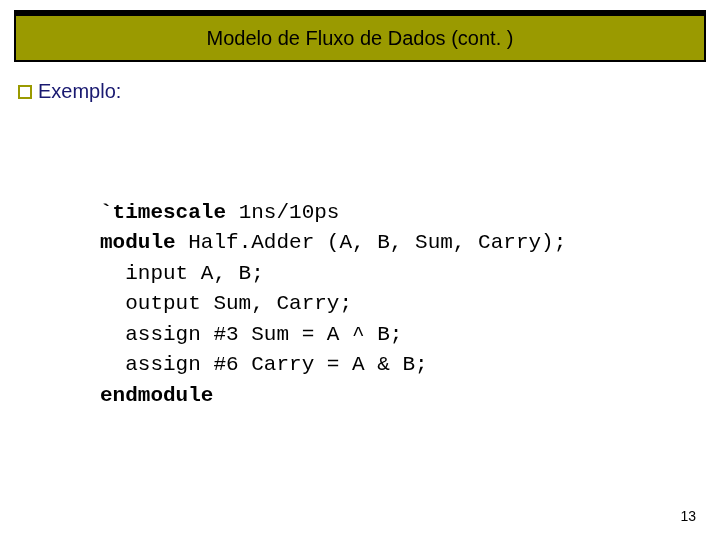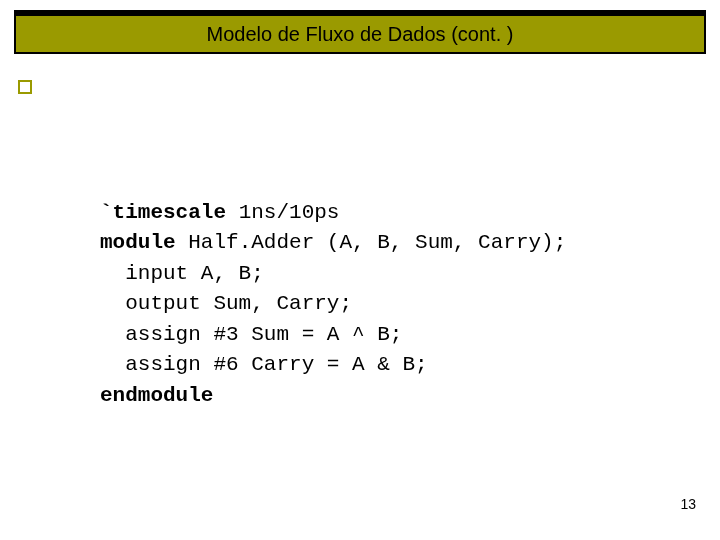--- a/index.html
+++ b/index.html
@@ -16,21 +16,21 @@
     width: 720px;
     height: 540px;
     position: relative;
     box-sizing: border-box;
   }
   .title-bar {
     position: absolute;
     top: 10px;
     left: 14px;
     right: 14px;
-    height: 44px;
+    height: 52px;
     background: #9a9a00;
     border: 2px solid #000;
     border-top-width: 6px;
     box-sizing: border-box;
     display: flex;
     align-items: center;
     justify-content: center;
   }
   .title-text {
     font-size: 20px;
@@ -69,37 +69,38 @@
     margin-top: 48px;
   }
   .code-line {
     display: block;
   }
   .kw {
     font-weight: bold;
   }
   .page-number {
     position: absolute;
-    bottom: 28px;
+    bottom: 16px;
     right: 24px;
     font-size: 14px;
     color: #000;
     font-family: Verdana, Geneva, sans-serif;
   }
 </style>
 </head>
 <body>
 
 <div class="slide">
 
   <div class="title-bar">
     <span class="title-text">Modelo de Fluxo de Dados (cont. )</span>
   </div>
 
   <div class="bullet-row">
     <span class="bullet-icon"></span>
+    <span class="bullet-text">Exemplo:</span>
   </div>
 
   <div class="code-block"><span class="code-line"><span class="kw">`timescale</span><span> 1ns/10ps</span></span><span class="code-line"><span class="kw">module</span><span> Half.Adder (A, B, Sum, Carry);</span></span><span class="code-line">  input A, B;</span><span class="code-line">  output Sum, Carry;</span><span class="code-line">  assign #3 Sum = A ^ B;</span><span class="code-line">  assign #6 Carry = A &amp; B;</span><span class="code-line kw">endmodule</span></div>
 
   <div class="page-number">13</div>
 
 </div>
 
 </body></html>

